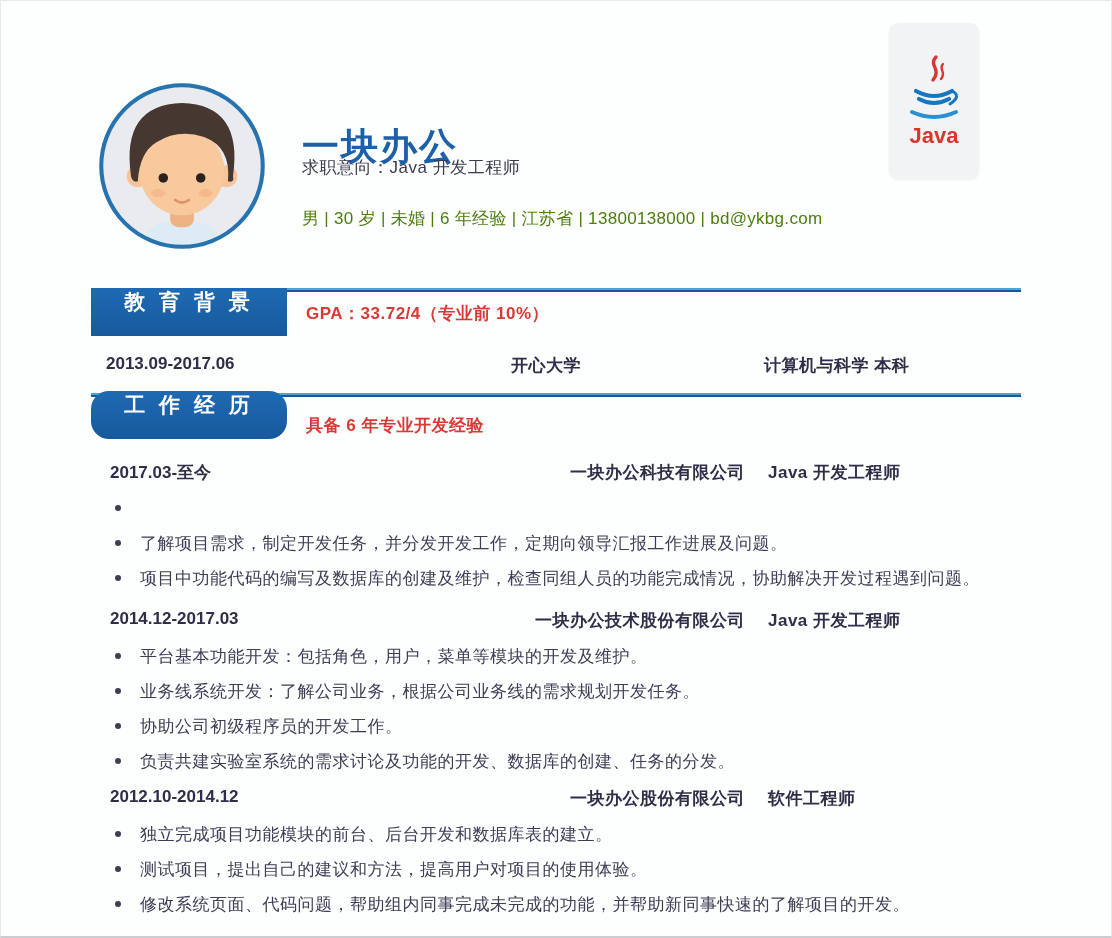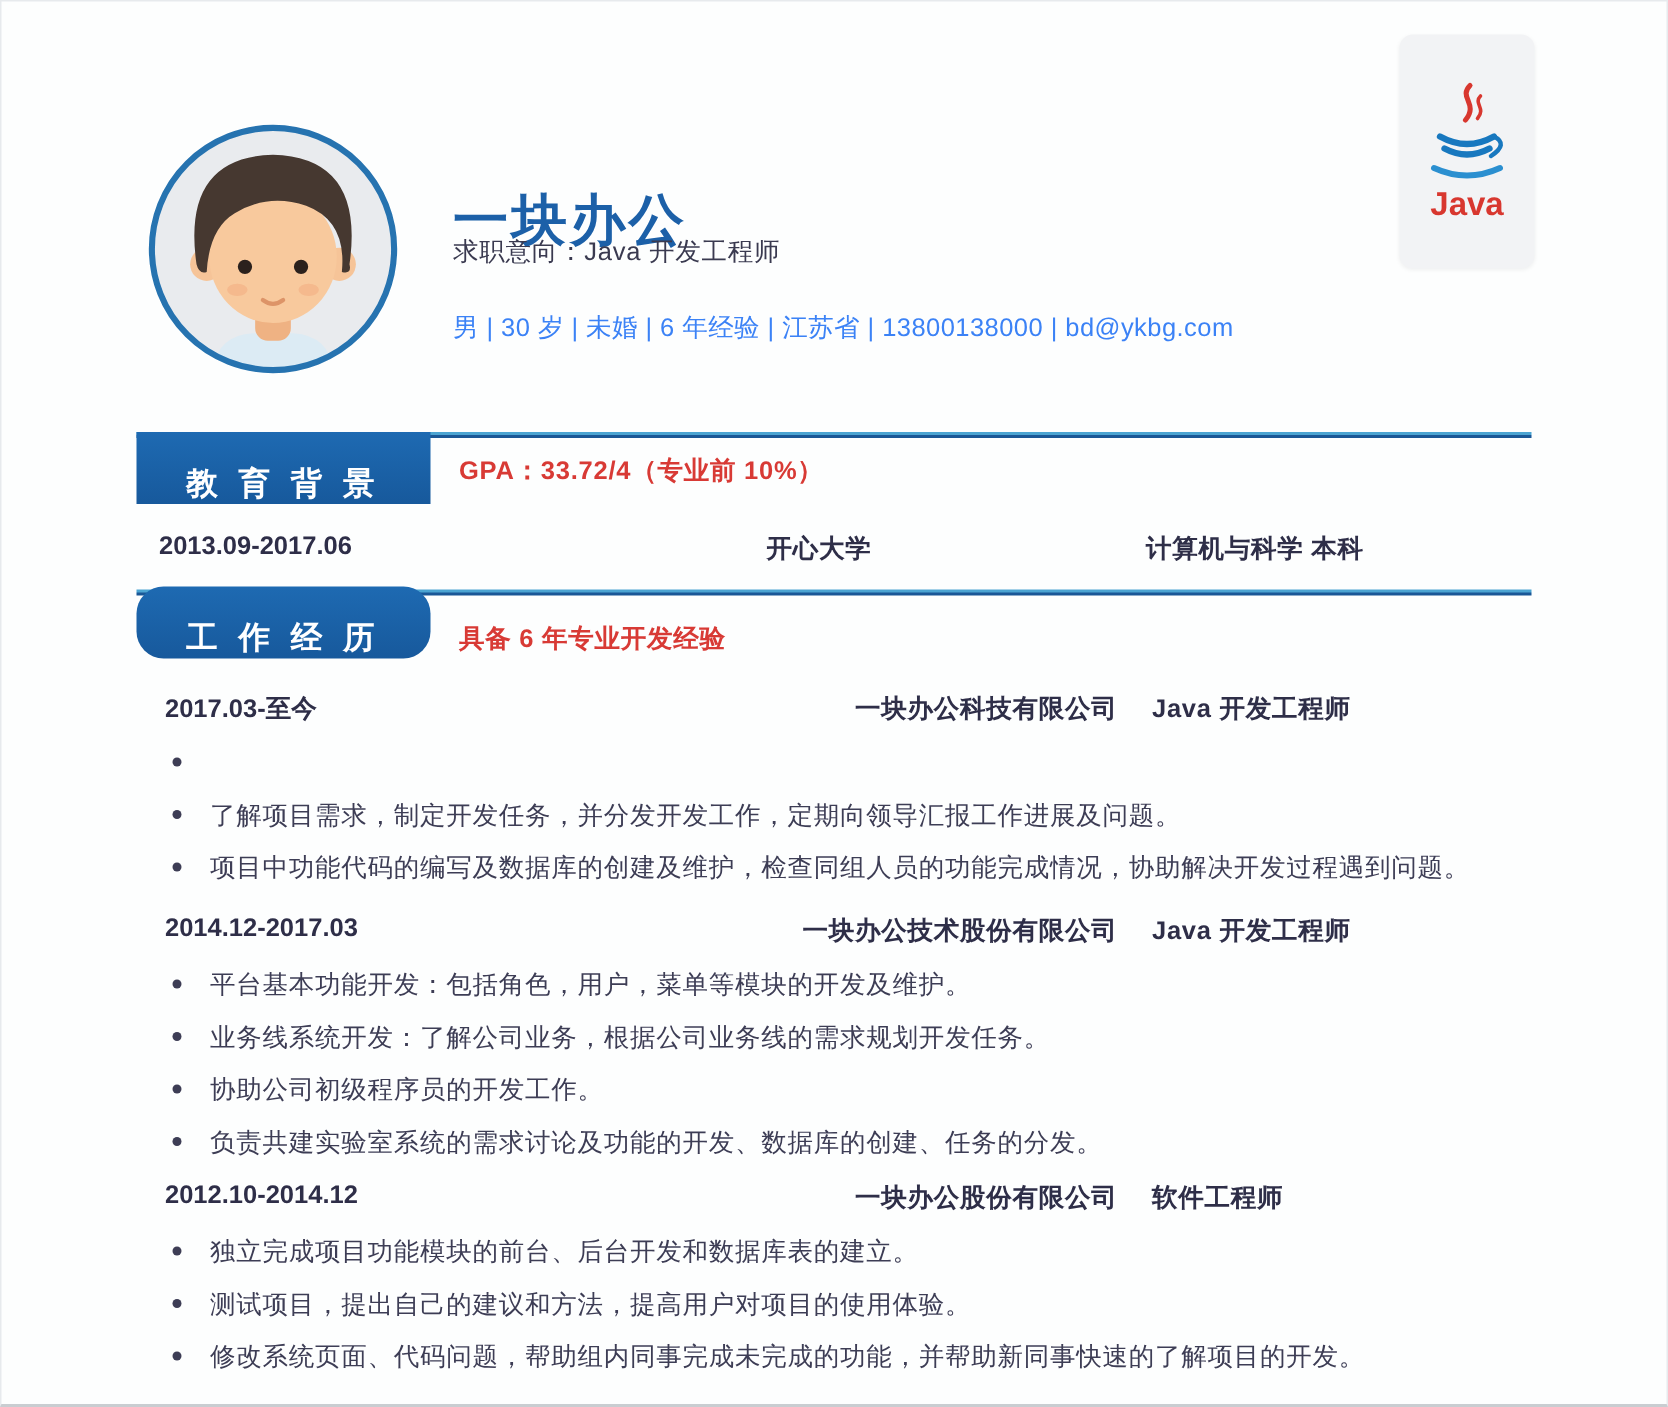--- a/index.html
+++ b/index.html
@@ -10,36 +10,36 @@
     background:#fdfefe;
     border:1px solid #e7eaed;
     border-bottom:2px solid #c9cdd1;
     font-family:"Liberation Sans","DejaVu Sans",sans-serif;
     overflow:hidden;
   }
   
   .avatar{position:absolute;left:96px;top:80px;width:170px;height:170px;}
   .name{position:absolute;left:301px;top:96px;font-size:37px;font-weight:700;color:#1c60a8;letter-spacing:2px;}
   .objective{position:absolute;left:301px;top:155px;font-size:17px;color:#3a3a50;letter-spacing:0.5px;}
-  .info-line{position:absolute;left:301px;top:206px;font-size:17px;color:#3b82f6;letter-spacing:0.3px;}
+  .info-line{position:absolute;left:301px;top:206px;font-size:17px;color:#4d7c0f;letter-spacing:0.3px;}
   .java-card{
-    position:absolute;left:932px;top:22px;width:90px;height:156px;
+    position:absolute;left:888px;top:22px;width:90px;height:156px;
     background:#f2f3f5;border-radius:9px;box-shadow:0 1px 3px rgba(0,0,0,0.06);
     display:flex;flex-direction:column;align-items:center;justify-content:center;
   }
   .java-word{font-size:22px;font-weight:700;color:#d8372f;margin-top:-2px;}
   
   .section-rule{position:absolute;left:90px;width:930px;height:4px;
     background:linear-gradient(180deg,#4ba4d2 0%,#4ba4d2 48%,#1a5796 52%,#1a5796 100%);}
   .rule-edu{top:287px;}
   .rule-work{top:392px;}
   .section-bar{
     position:absolute;left:90px;width:196px;height:48px;
     background:linear-gradient(180deg,#1e6ab2,#17599c);
-    display:flex;align-items:flex-end;justify-content:center;
+    display:flex;align-items:flex-start;justify-content:center;
   }
   .bar-edu{top:287px;}
   .bar-work{top:390px;border-radius:18px;}
   .section-bar span{color:#ffffff;font-size:21px;font-weight:700;letter-spacing:4px;}
   .highlight{position:absolute;left:305px;font-size:17px;font-weight:700;color:#d83a35;letter-spacing:0.5px;}
   .hl-edu{top:301px;}
   .hl-work{top:413px;}
   
   .cols{position:absolute;left:0;width:1112px;height:22px;}
   .edu-row{top:353px;}

